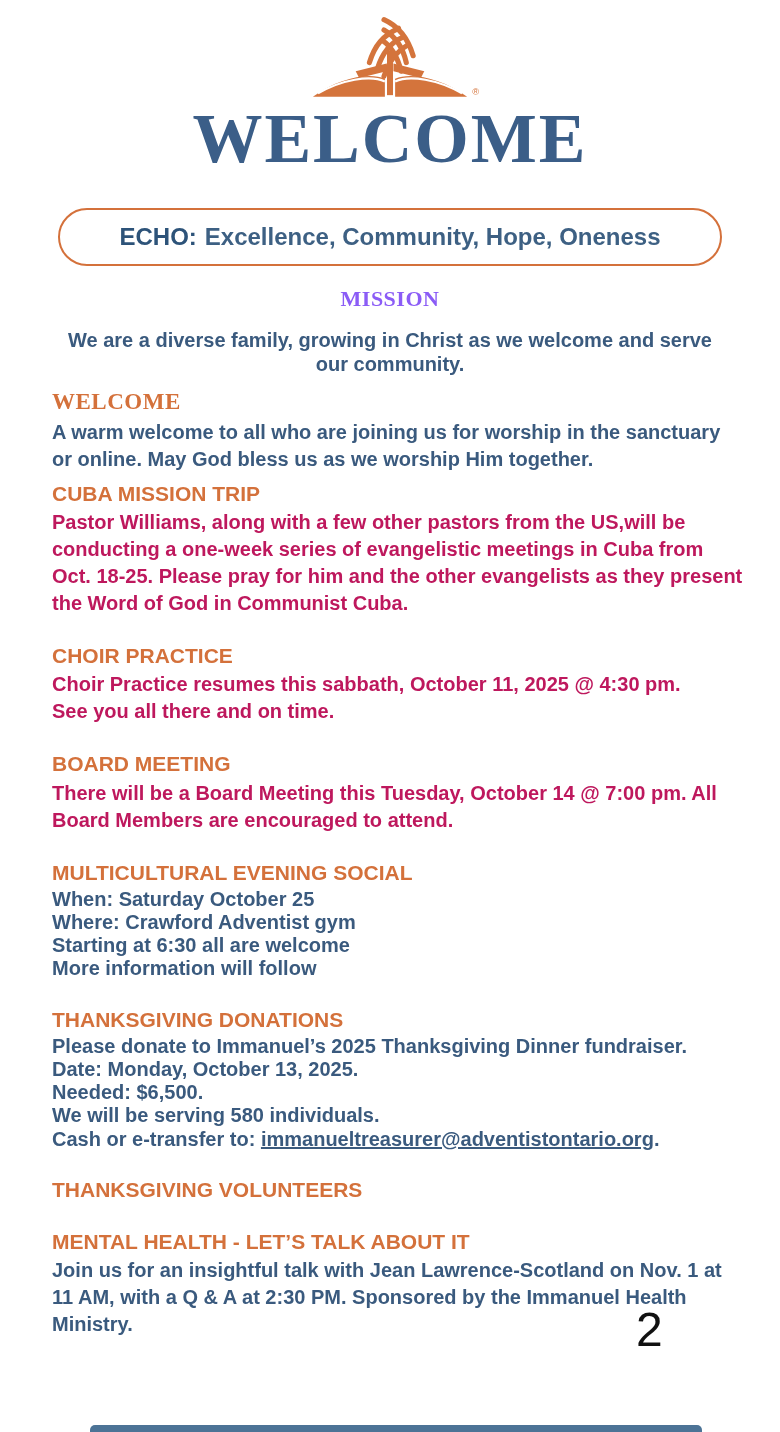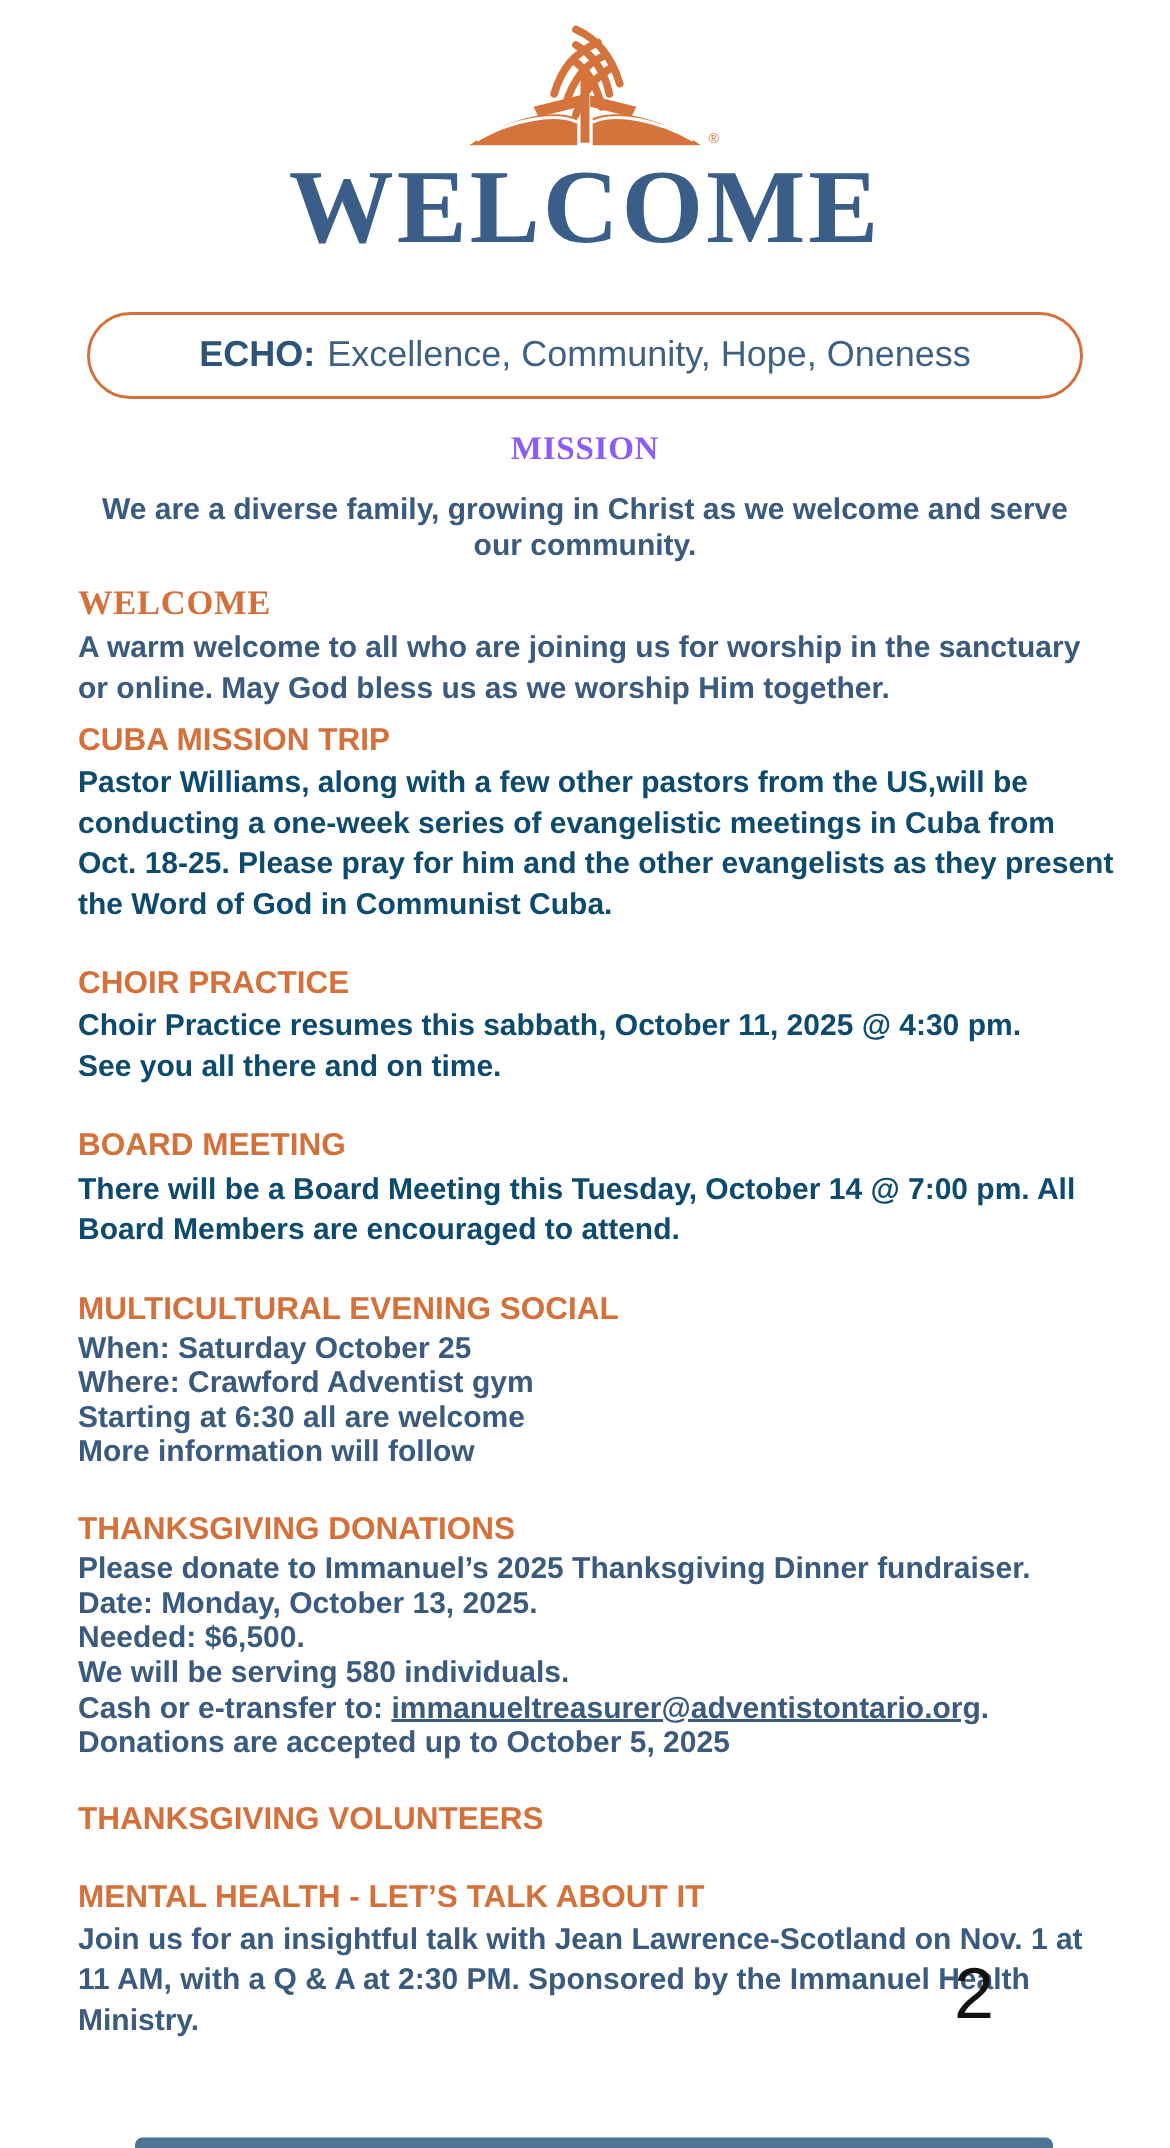--- a/index.html
+++ b/index.html
@@ -27,21 +27,21 @@
   .echo-box {
     box-sizing:border-box;
     width:664px; height:58px;
     margin:34px auto 0;
     border:2.5px solid #D4713B;
     border-radius:30px;
     display:flex; align-items:center; justify-content:center;
     font-size:24px; color:#2D5379;
   }
   .echo-box .echo-prefix { font-weight:bold; margin-right:8px; }
-  .echo-box .echo-rest { font-weight:normal; opacity:0.92; }
+  .echo-box .echo-rest { font-weight:bold; opacity:0.92; }
 
   
   .mission-head {
     margin-top:20px;
     text-align:center;
     font-family:"Liberation Serif", serif;
     font-weight:bold;
     font-size:22px;
     color:#8b5cf6;
     letter-spacing:0.5px;
@@ -66,21 +66,21 @@
     line-height:1.25;
   }
   section h3.serif {
     font-family:"Liberation Serif", serif;
     font-size:23px;
     letter-spacing:0.5px;
   }
   section p { margin:0; font-size:20px; font-weight:bold; line-height:1.35; }
   section.tight p { line-height:1.16; }
   section.blue p { color:#3A5A7E; }
-  section.dark p { color:#0c4a6e; }
+  section.dark p { color:#be185d; }
   a.email-link { color:#3A5A7E; text-decoration:underline; }
 
   
   .page-number {
     position:absolute; left:636px; top:1306px;
     font-size:48px; font-weight:normal; color:#111111;
     line-height:1;
   }
 
   
@@ -170,21 +170,20 @@
 
     <section class="blue tight">
       <h3>THANKSGIVING DONATIONS</h3>
       <p>Please donate to Immanuel’s 2025 Thanksgiving Dinner fundraiser.</p>
       <p>Date: Monday, October 13, 2025.</p>
       <p>Needed: $6,500.</p>
       <p>We will be serving 580 individuals.</p>
       <p>
         <span>Cash or e-transfer to: </span><a href="#" class="email-link">immanueltreasurer@adventistontario.org</a><span>.</span>
       </p>
-      <p>Donations are accepted up to October 5, 2025</p>
     </section>
 
     <section class="blue">
       <h3>THANKSGIVING VOLUNTEERS</h3>
     </section>
 
     <section class="blue">
       <h3>MENTAL HEALTH - LET’S TALK ABOUT IT</h3>
       <p>Join us for an insightful talk with Jean Lawrence-Scotland on Nov. 1 at 11 AM, with a Q &amp; A at 2:30 PM. Sponsored by the Immanuel Health Ministry.</p>
     </section>

